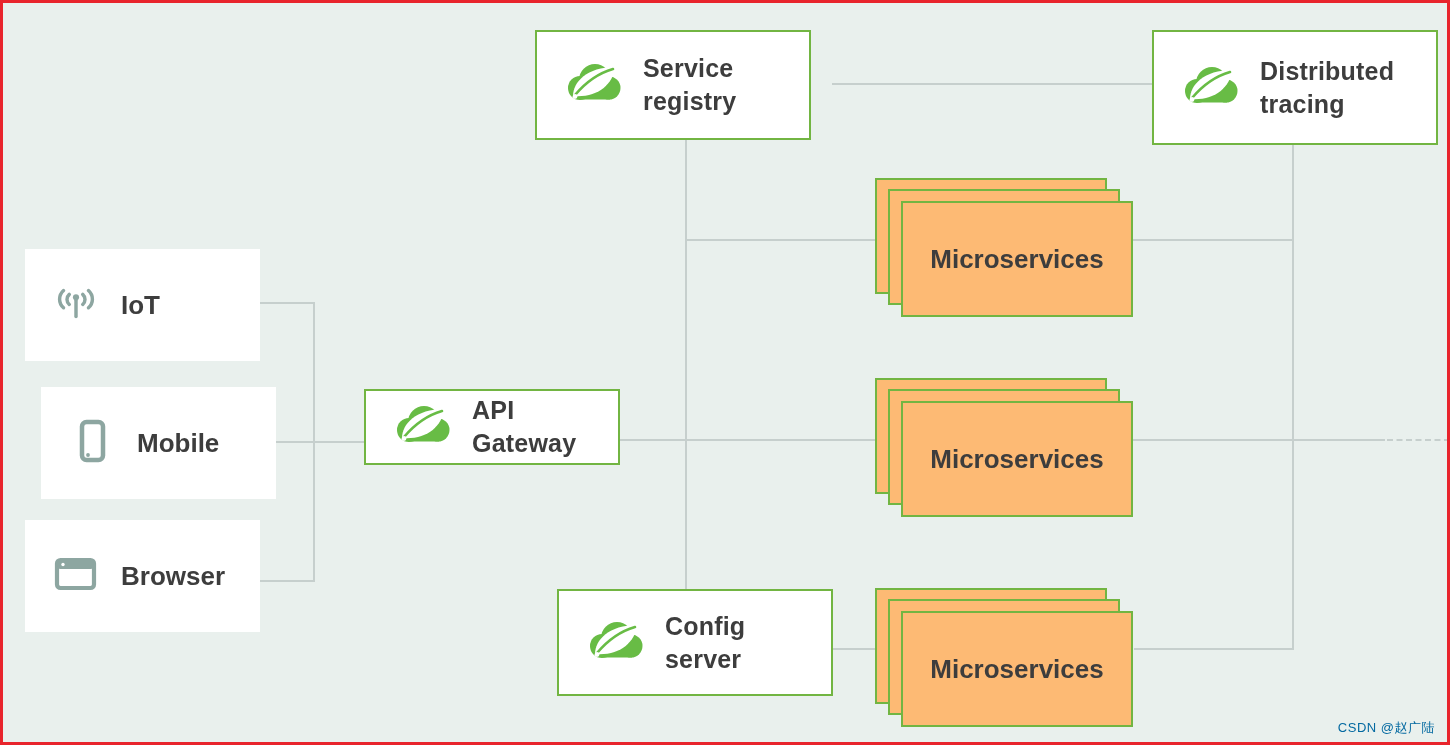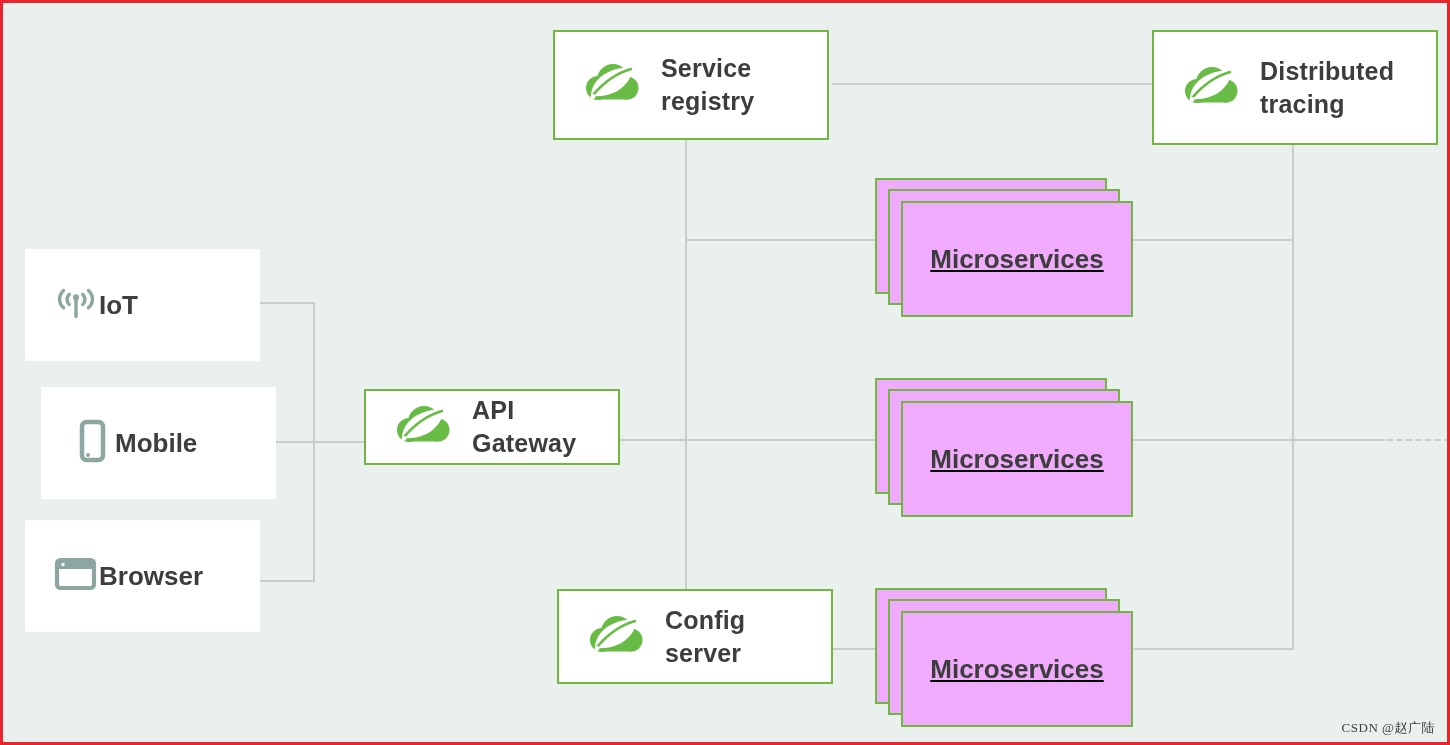--- a/index.html
+++ b/index.html
@@ -31,41 +31,41 @@
   .node-label {
     font-size:25px; font-weight:600; color:#3d3d3d;
     line-height:1.32; white-space:pre-line; letter-spacing:0.2px;
   }
   .logo { margin:0 18px 0 24px; flex:0 0 auto; }
 
   
   .stack { position:absolute; z-index:2; width:259px; height:140px; }
   .card {
     position:absolute; width:232px; height:116px;
-    background:#f0abfc; border:2px solid #72b542; box-sizing:border-box;text-decoration:underline;
+    background:#fdba74; border:2px solid #72b542; box-sizing:border-box;
   }
   .card.c1 { left:0;  top:0;  }
   .card.c2 { left:13px; top:11px; }
   .card.c3 { left:26px; top:23px; display:flex; align-items:center; justify-content:center; }
   .card-label { font-size:26px; font-weight:600; color:#3d3d3d; }
 
   
   .client {
     position:absolute; z-index:2;
     width:235px; height:112px;
     background:#fff;
     display:flex; align-items:center;
-    box-sizing:border-box; padding-left:28px; 
+    box-sizing:border-box; padding-left:28px; gap:22px;
   }
   .client .icon { flex:0 0 auto; }
   .client-label { font-size:26px; font-weight:600; color:#3d3d3d; }
 
   .watermark {
     position:absolute; right:12px; bottom:5px; z-index:3;
-    font-size:13px; color:#404040; letter-spacing:0.5px;font-family:Liberation Serif, serif;
+    font-size:13px; color:#0369a1; letter-spacing:0.5px;
   }
 </style>
 </head>
 <body>
 
 <div class="frame">
 
   <div class="line h" style="left:829px; top:80px; width:320px;"></div>
   <div class="line v" style="left:682px; top:137px; height:449px;"></div>
   <div class="line h" style="left:683px; top:236px; width:217px;"></div>
@@ -73,21 +73,21 @@
   <div class="line dash" style="left:1384px; top:436px; width:63px;"></div>
   <div class="line v" style="left:1289px; top:142px; height:505px;"></div>
   <div class="line h" style="left:1129px; top:236px; width:161px;"></div>
   <div class="line h" style="left:1131px; top:645px; width:160px;"></div>
   <div class="line h" style="left:829px; top:645px; width:71px;"></div>
   <div class="line v" style="left:310px; top:299px; height:280px;"></div>
   <div class="line h" style="left:257px; top:299px; width:55px;"></div>
   <div class="line h" style="left:257px; top:438px; width:104px;"></div>
   <div class="line h" style="left:257px; top:577px; width:55px;"></div>
 
-  <div class="node" style="left:550px; top:27px; width:276px; height:110px;">
+  <div class="node" style="left:532px; top:27px; width:276px; height:110px;">
     <span class="logo">
       <svg width="64" height="50" viewBox="0 0 64 50">
         <g fill="#68bc45">
           <circle cx="19" cy="30" r="12"></circle>
             <circle cx="34" cy="22" r="16"></circle>
             <circle cx="48" cy="30" r="11.5"></circle>
           <rect x="18" y="29" width="31" height="12.5"></rect>
         </g>
         <path d="M12 38 C 12 24, 26 9, 54 9 C 52 27, 36 40, 12 38 Z" fill="#fff"></path>
         <path d="M52 11 C 38 15, 25 24, 14 37" fill="none" stroke="#68bc45" stroke-width="2.6" stroke-linecap="round"></path>
@@ -127,21 +127,21 @@
         </g>
         <path d="M12 38 C 12 24, 26 9, 54 9 C 52 27, 36 40, 12 38 Z" fill="#fff"></path>
         <path d="M52 11 C 38 15, 25 24, 14 37" fill="none" stroke="#68bc45" stroke-width="2.6" stroke-linecap="round"></path>
         <circle cx="14" cy="38.5" r="2.4" fill="#fff"></circle>
       </svg>
     </span>
     <span class="node-label">API
 Gateway</span>
   </div>
 
-  <div class="node" style="left:554px; top:586px; width:276px; height:95px;">
+  <div class="node" style="left:554px; top:586px; width:276px; height:107px;">
     <span class="logo">
       <svg width="64" height="50" viewBox="0 0 64 50">
         <g fill="#68bc45">
           <circle cx="19" cy="30" r="12"></circle>
             <circle cx="34" cy="22" r="16"></circle>
             <circle cx="48" cy="30" r="11.5"></circle>
           <rect x="18" y="29" width="31" height="12.5"></rect>
         </g>
         <path d="M12 38 C 12 24, 26 9, 54 9 C 52 27, 36 40, 12 38 Z" fill="#fff"></path>
         <path d="M52 11 C 38 15, 25 24, 14 37" fill="none" stroke="#68bc45" stroke-width="2.6" stroke-linecap="round"></path>

